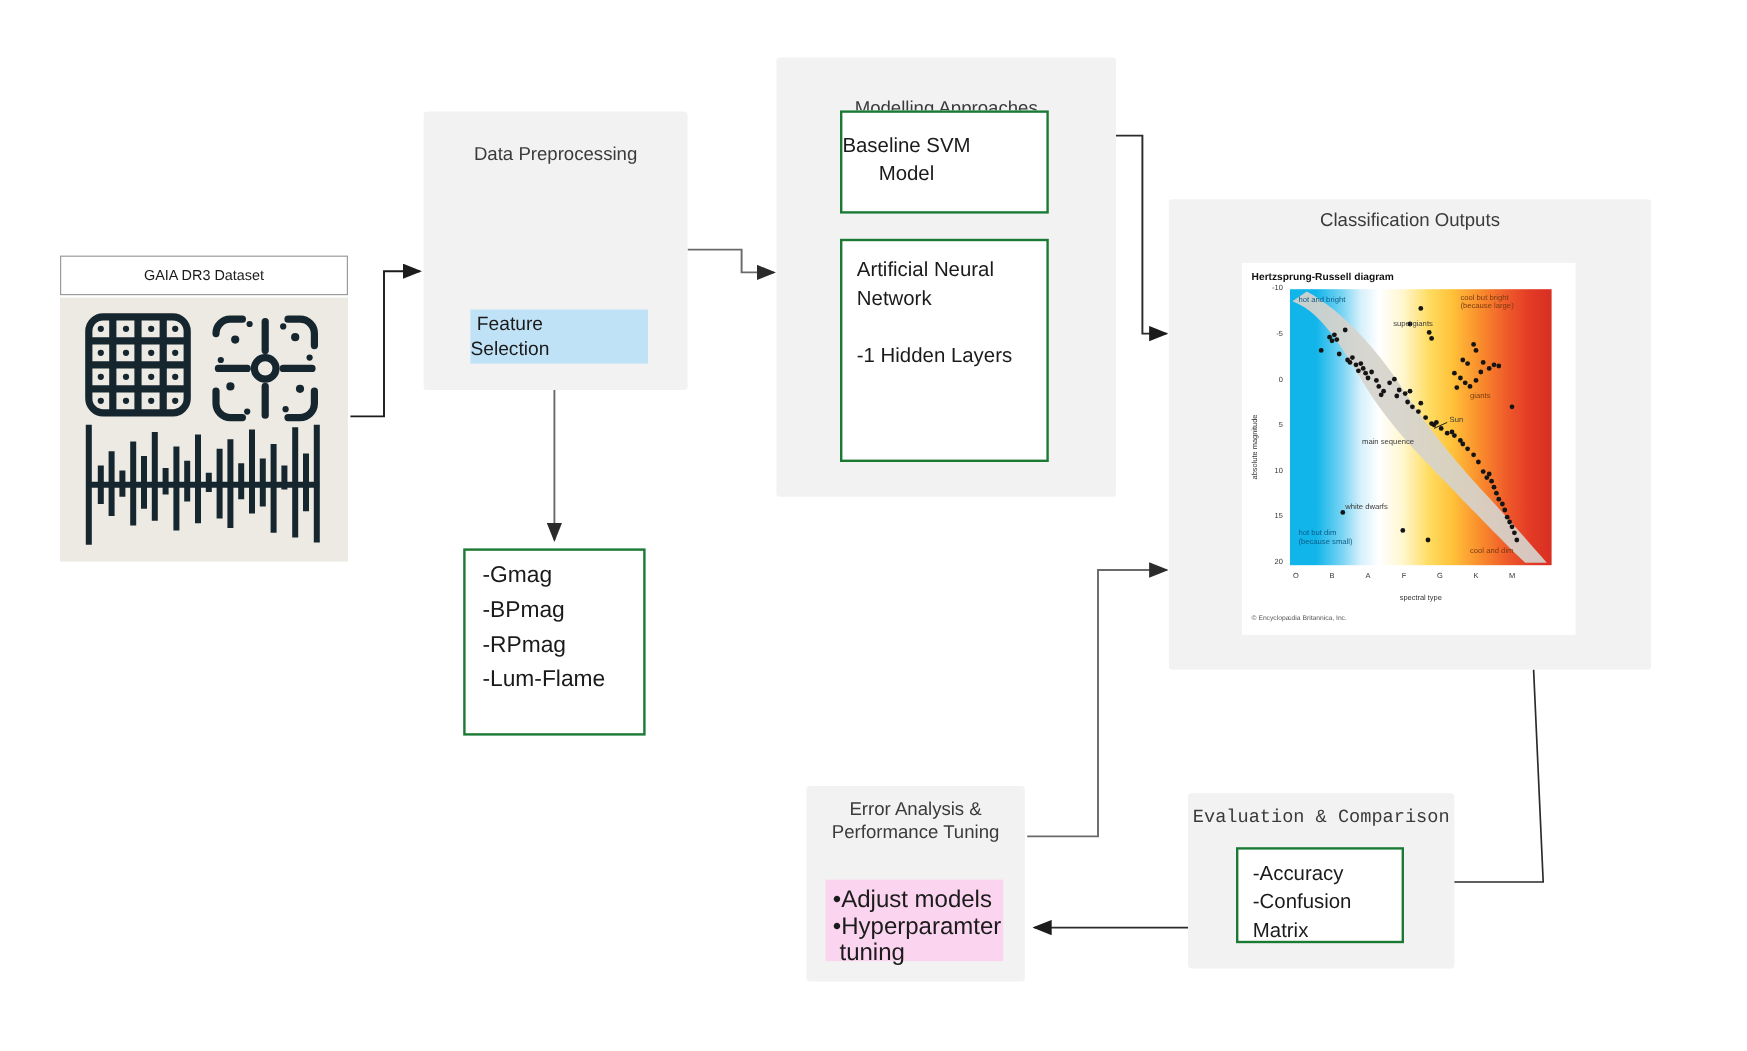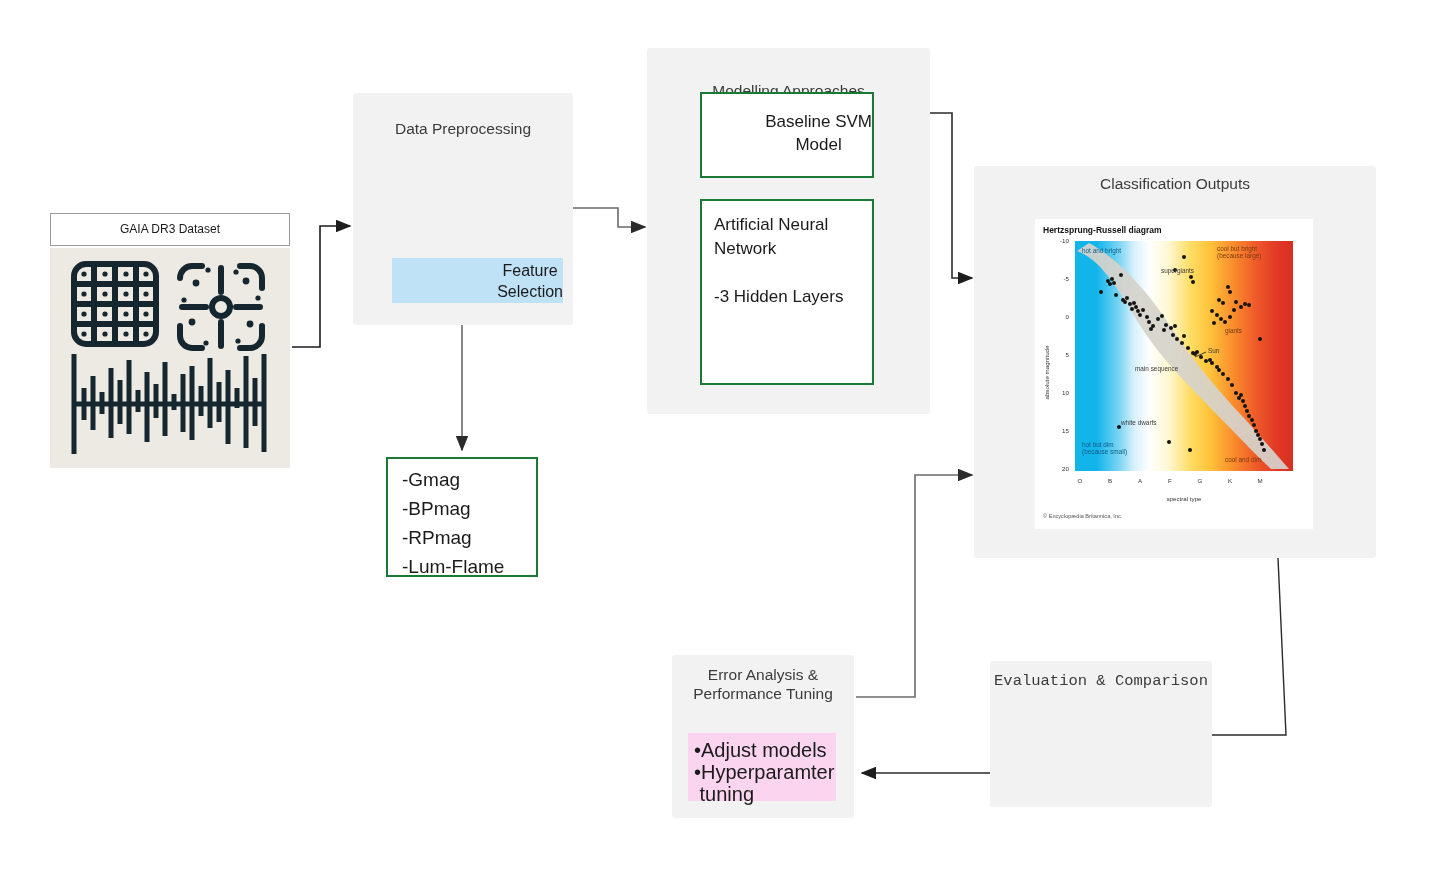--- a/index.html
+++ b/index.html
@@ -148,44 +148,44 @@
         <line x1="196" y1="108" x2="196" y2="200"></line>
         <line x1="205" y1="130" x2="205" y2="178"></line>
         <line x1="214" y1="106" x2="214" y2="204"></line>
       </g>
     </svg>
   </div>
 
   <div class="panel" style="left:353px;top:93px;width:220px;height:232px;">
     <div class="panel-title" style="top:26px;">Data Preprocessing</div>
   </div>
-  <div class="bluebox ctr" style="left:392px;top:258px;width:171px;height:45px;display:flex;align-items:center;justify-content:flex-end;">
+  <div class="bluebox ctr" style="left:392px;top:258px;width:148px;height:45px;display:flex;align-items:center;justify-content:flex-start;">
     <div class="txt ctr" style="font-size:16px;line-height:21px;">Feature
 Selection</div>
   </div>
 
-  <div class="greenbox" style="left:386px;top:457px;width:152px;height:120px;padding:6px 0 0 14px;">
+  <div class="greenbox" style="left:386px;top:457px;width:152px;height:156px;padding:6px 0 0 14px;">
     <div class="txt" style="font-size:19px;line-height:29px;">-Gmag
 -BPmag
 -RPmag
 -Lum-Flame</div>
   </div>
 
   <div class="panel" style="left:647px;top:48px;width:283px;height:366px;">
     <div class="panel-title" style="top:12px;margin-top:21px;">Modelling Approaches</div>
   </div>
-  <div class="greenbox" style="left:700px;top:92px;width:174px;height:86px;display:flex;align-items:flex-start;justify-content:flex-end;padding-top:16px;">
+  <div class="greenbox" style="left:700px;top:92px;width:174px;height:86px;display:flex;align-items:flex-start;justify-content:flex-start;padding-top:16px;">
     <div class="txt ctr" style="font-size:17px;line-height:23px;">Baseline SVM
 Model</div>
   </div>
   <div class="greenbox" style="left:700px;top:199px;width:174px;height:186px;padding:12px 0 0 12px;">
     <div class="txt" style="font-size:17px;line-height:24px;">Artificial Neural
 Network
 
--3 Hidden Layers</div>
+-1 Hidden Layers</div>
   </div>
 
   <div class="panel" style="left:974px;top:166px;width:402px;height:392px;">
     <div class="panel-title" style="top:8px;">Classification Outputs</div>
   </div>
 
   <div class="hr-card" style="left:1035px;top:219px;width:278px;height:310px;">
     <div class="hr-title" style="left:8px;top:6px;">Hertzsprung-Russell diagram</div>
 
     <div class="hr-axlabel" style="left:-24px;top:150px;width:70px;text-align:center;transform:rotate(-90deg);">absolute magnitude</div>
@@ -316,20 +316,25 @@
     <div class="hr-tick" style="left:188px;top:258px;width:14px;text-align:center;">K</div>
     <div class="hr-tick" style="left:218px;top:258px;width:14px;text-align:center;">M</div>
 
     <div class="hr-axlabel" style="left:40px;top:276px;width:218px;text-align:center;">spectral type</div>
     <div class="hr-credit" style="left:8px;top:294px;">© Encyclopædia Britannica, Inc.</div>
   </div>
 
   <div class="panel" style="left:990px;top:661px;width:222px;height:146px;">
     <div class="panel-title" style="top:11px;font-family:Liberation Mono, monospace;">Evaluation &amp; Comparison</div>
   </div>
+  <div class="greenbox" style="left:1030px;top:706px;width:140px;height:80px;padding:8px 0 0 12px;">
+    <div class="txt" style="font-size:17px;line-height:24px;">-Accuracy
+-Confusion
+Matrix</div>
+  </div>
 
   <div class="panel" style="left:672px;top:655px;width:182px;height:163px;">
     <div class="panel-title" style="top:10px;white-space:pre-line;">Error Analysis &amp;
 Performance Tuning</div>
   </div>
   <div class="pinkbox" style="left:688px;top:733px;width:148px;height:68px;padding:6px 0 0 6px;">
     <div class="txt" style="font-size:20px;line-height:22px;">•Adjust models
 •Hyperparamter
  tuning</div>
   </div>

